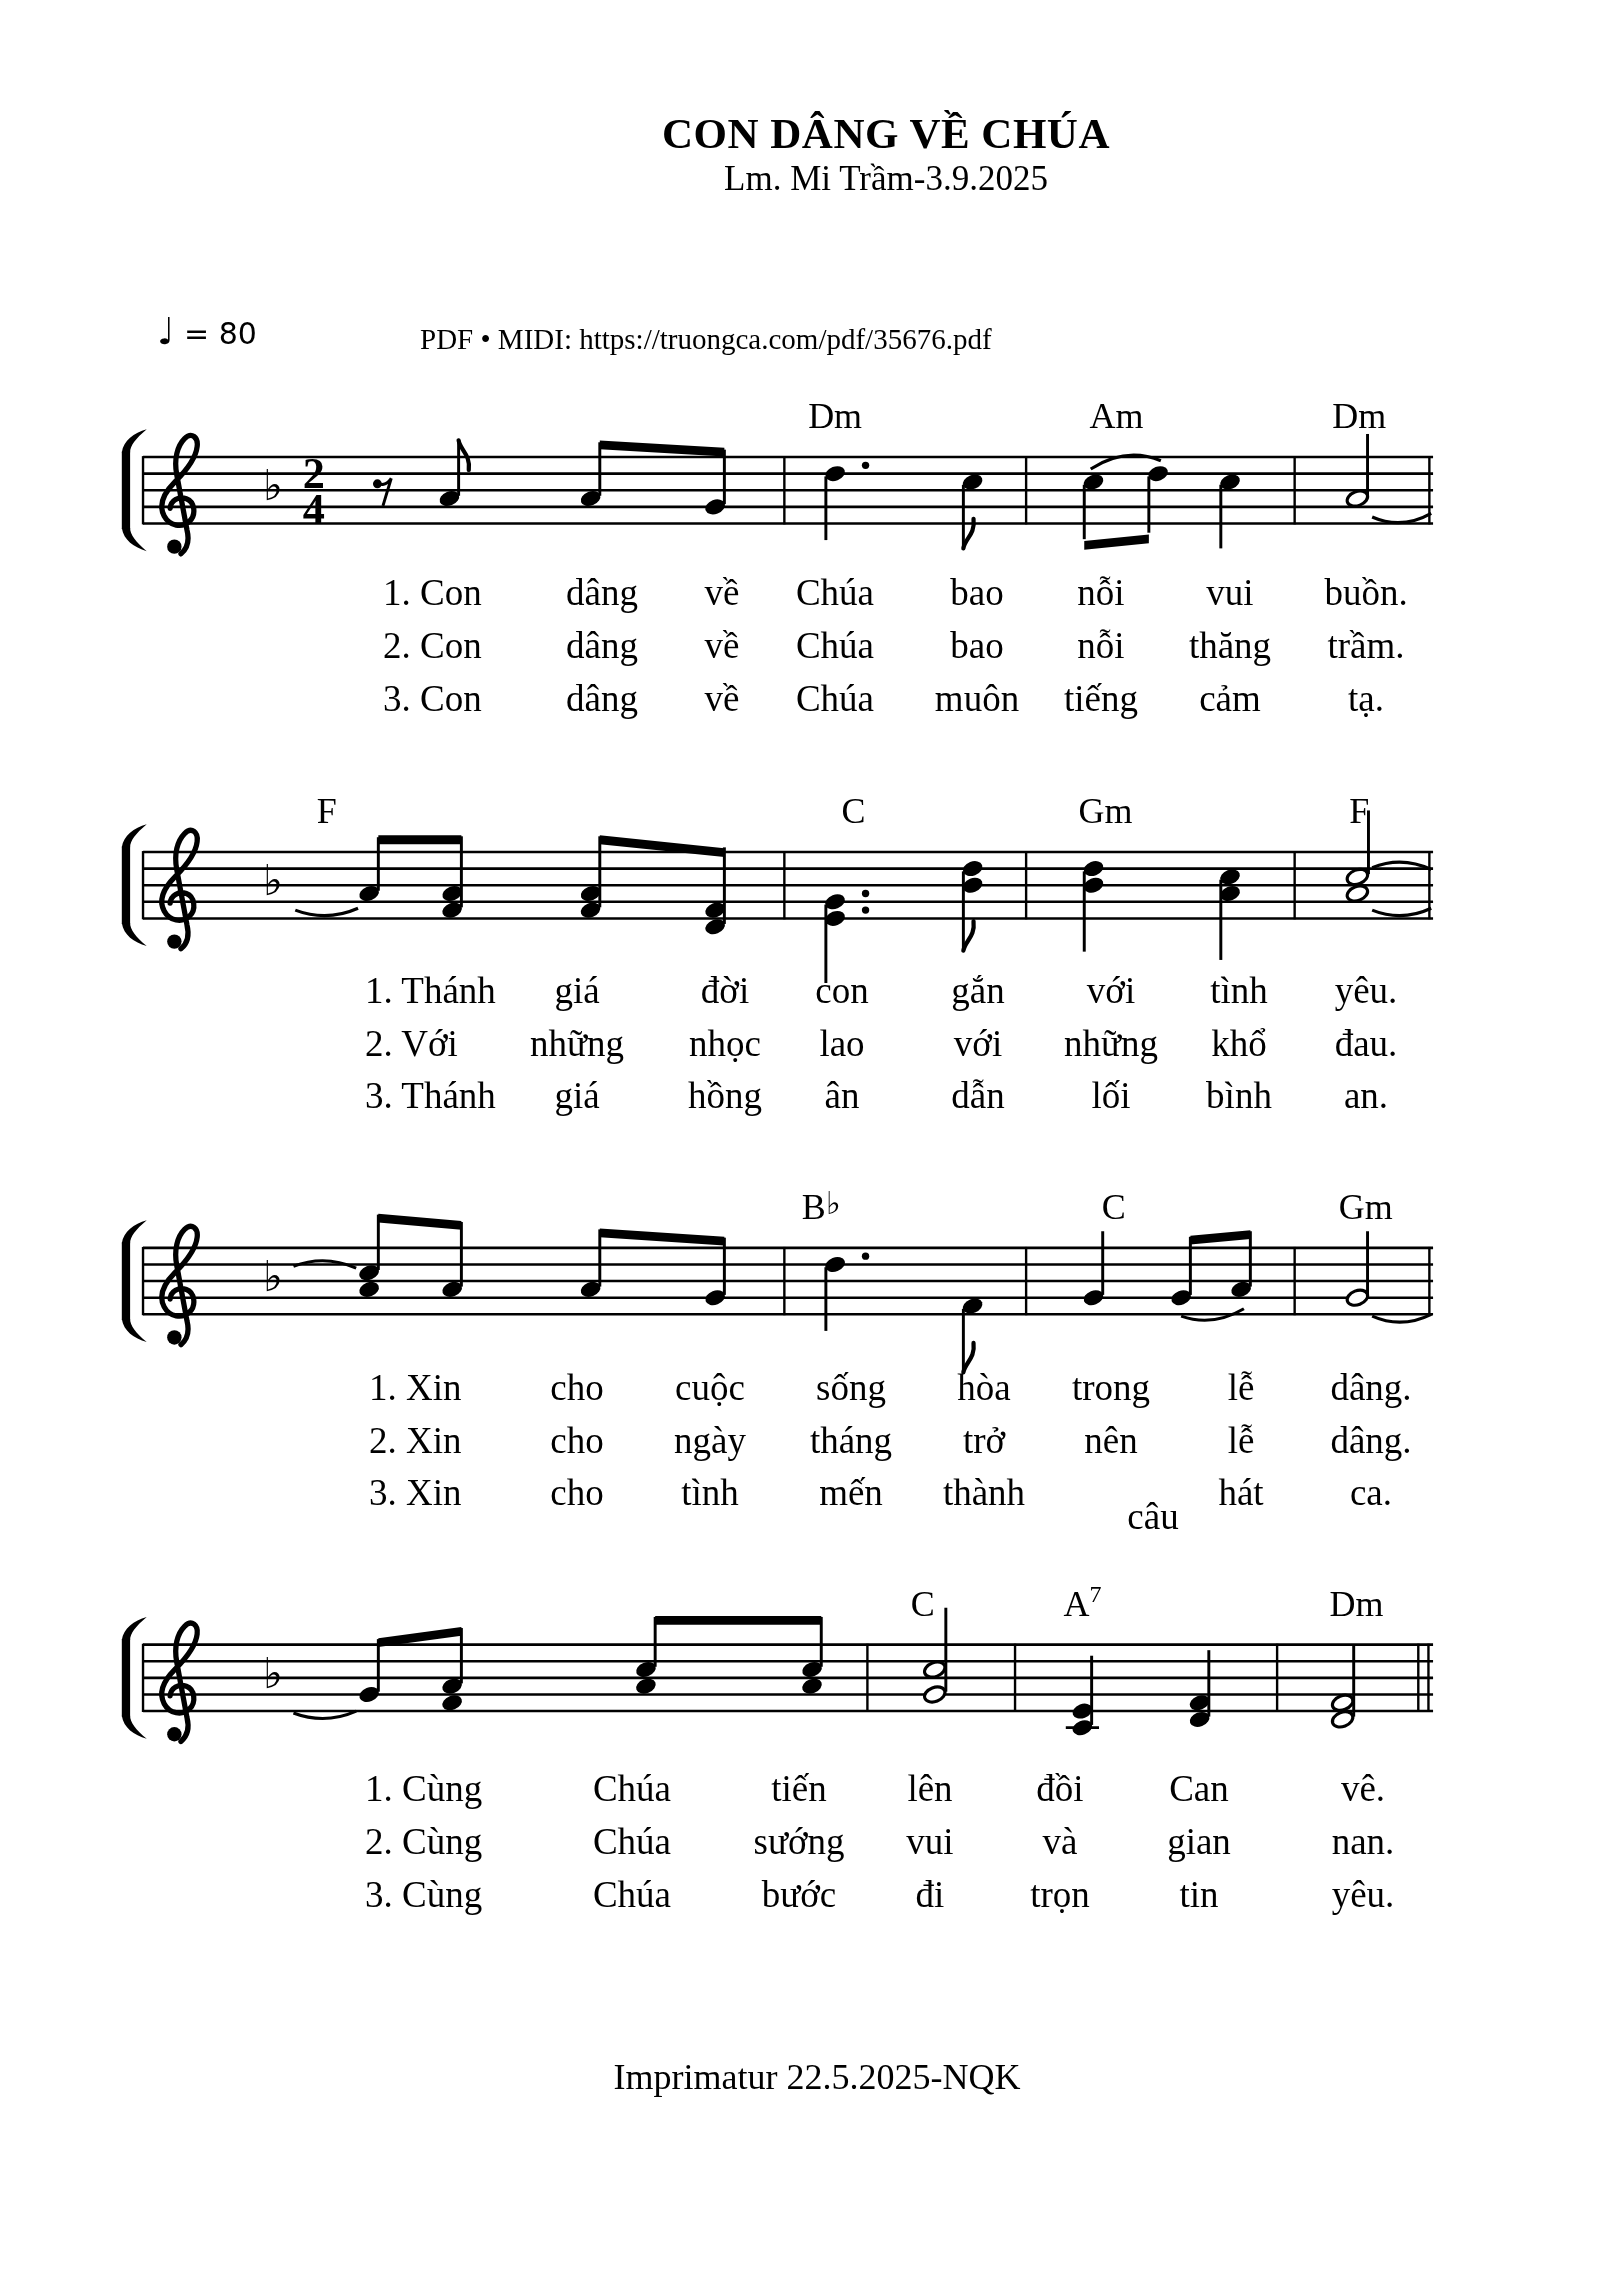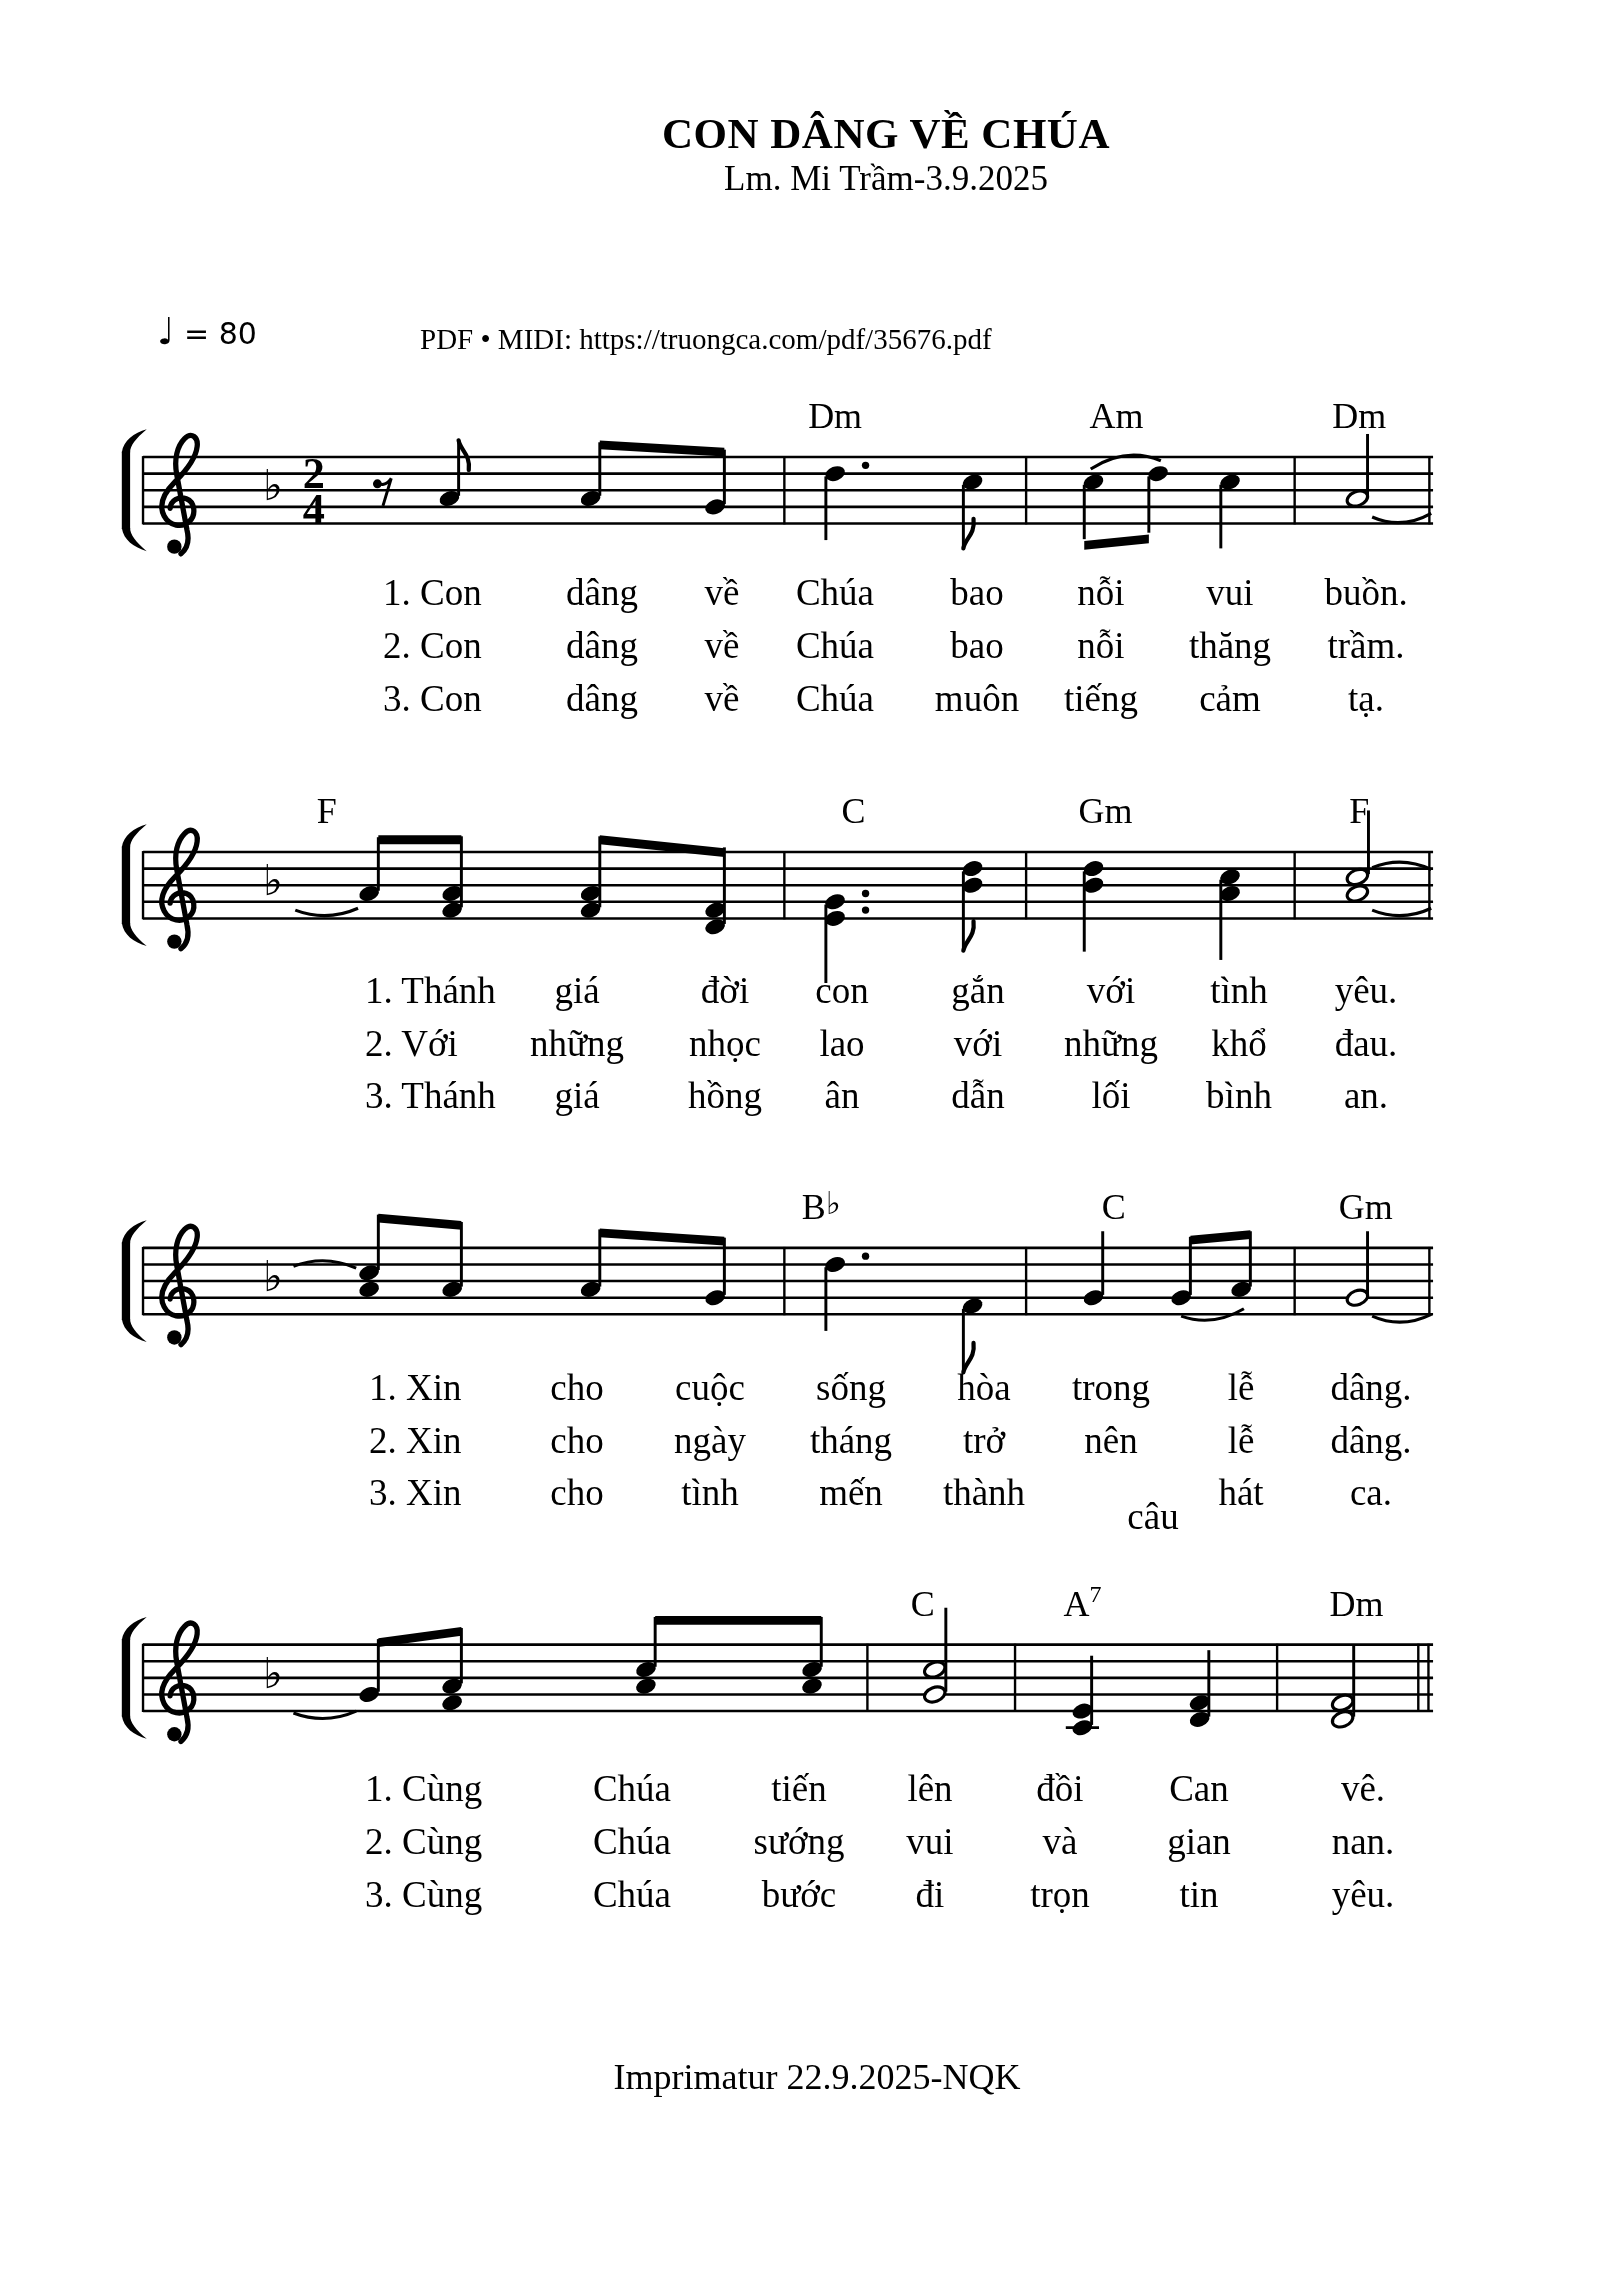--- a/index.html
+++ b/index.html
@@ -343,15 +343,15 @@
         <span class="first" style="left: 365px; top: 1873px;">3. Cùng</span>
         <span class="w" style="left: 632px; top: 1873px;">Chúa</span>
         <span class="w" style="left: 799px; top: 1873px;">bước</span>
         <span class="w" style="left: 930px; top: 1873px;">đi</span>
         <span class="w" style="left: 1060px; top: 1873px;">trọn</span>
         <span class="w" style="left: 1199px; top: 1873px;">tin</span>
         <span class="w" style="left: 1363px; top: 1873px;">yêu.</span>
       </div>
     </div>
 
-  <div class="abs imprimatur" style="left:817px;top:2056px;">Imprimatur 22.9.2025-NQK</div>
+  <div class="abs imprimatur" style="left:817px;top:2056px;">Imprimatur 22.5.2025-NQK</div>
 </div>
 
 
 </body></html>

